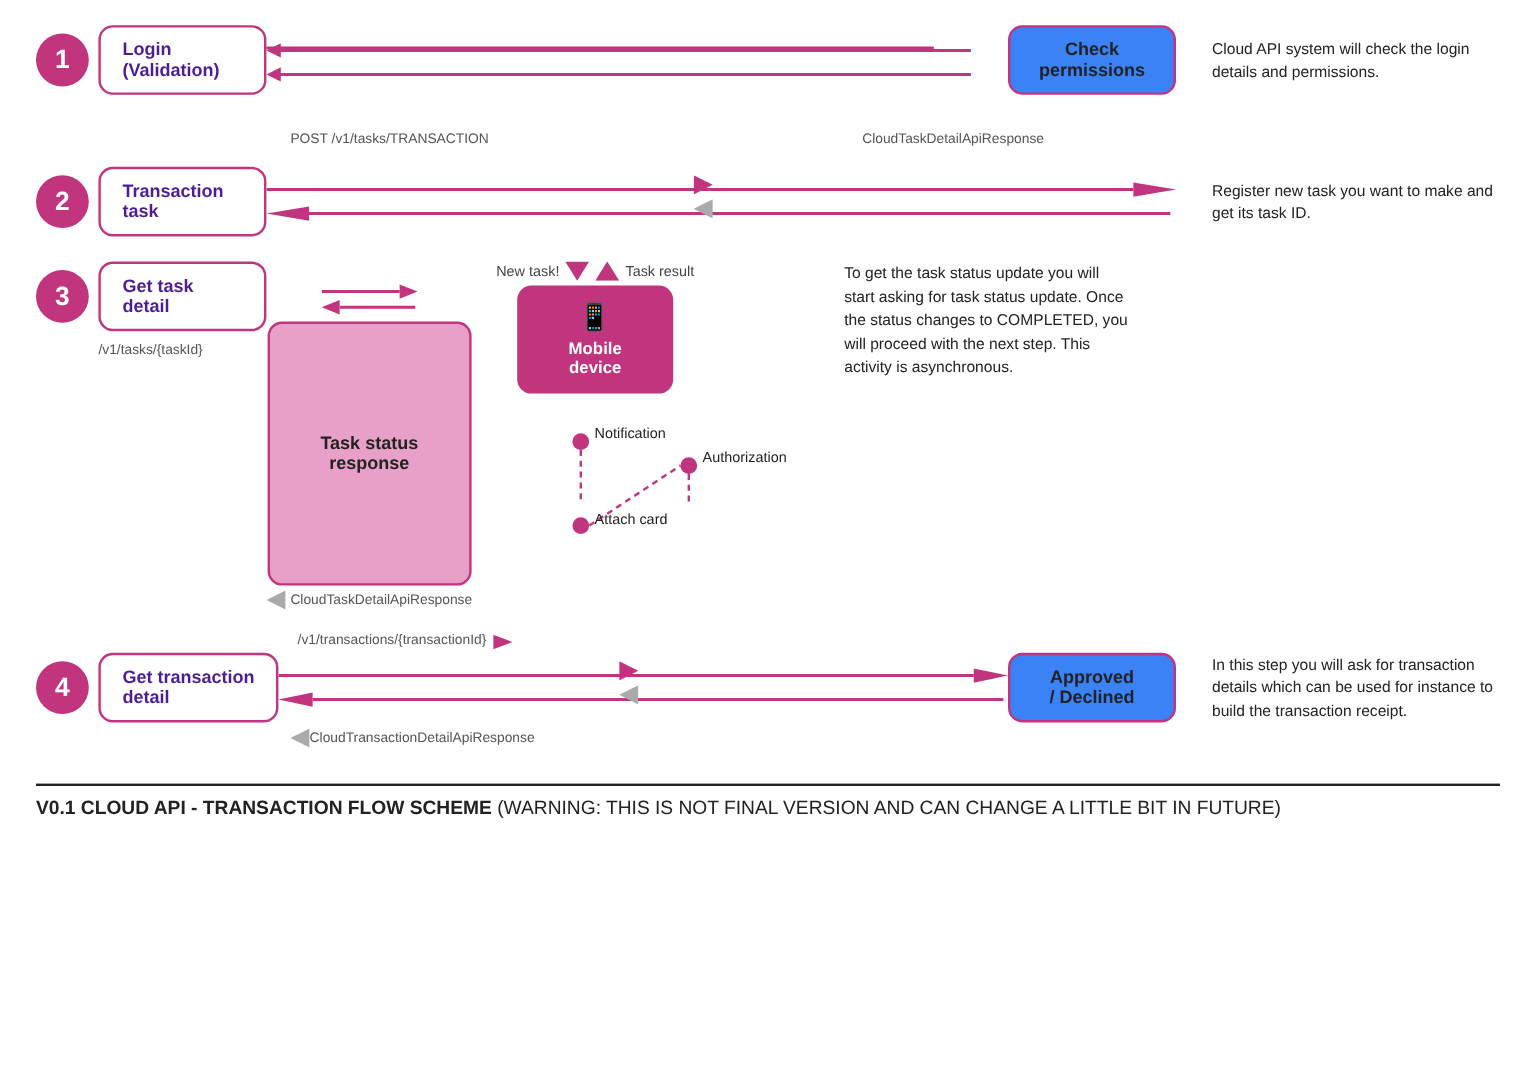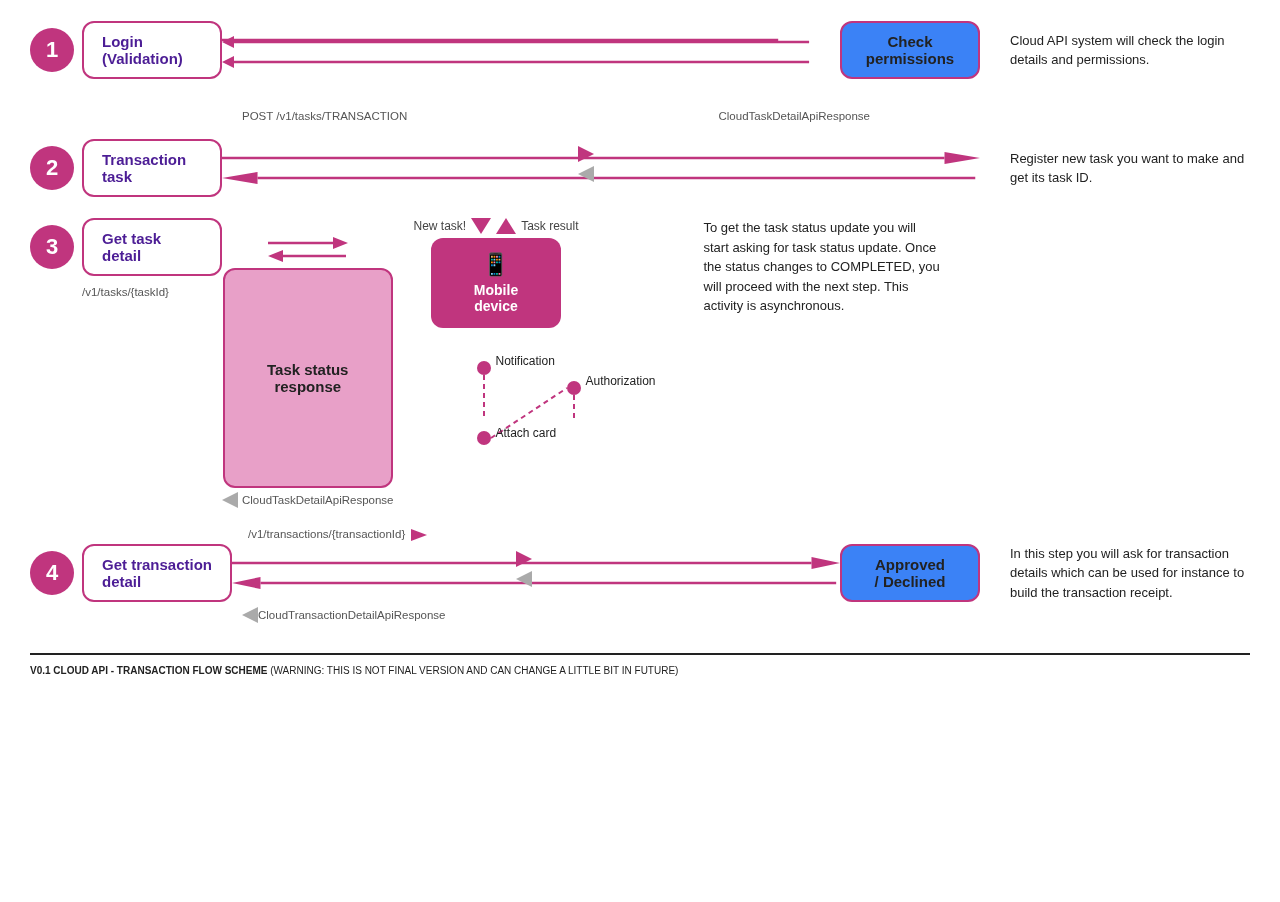--- a/index.html
+++ b/index.html
@@ -140,21 +140,21 @@
     .mobile-icon {
       font-size: 22px;
       margin-bottom: 4px;
     }
 
     
     .footer {
       margin-top: 30px;
       border-top: 2px solid #222;
       padding-top: 10px;
-      font-size: 10px;
+      font-size: 16px;
     }
     .footer strong {
       font-weight: bold;
     }
 
     .label-text {
       font-size: 12px;
       color: #444;
     }
 

